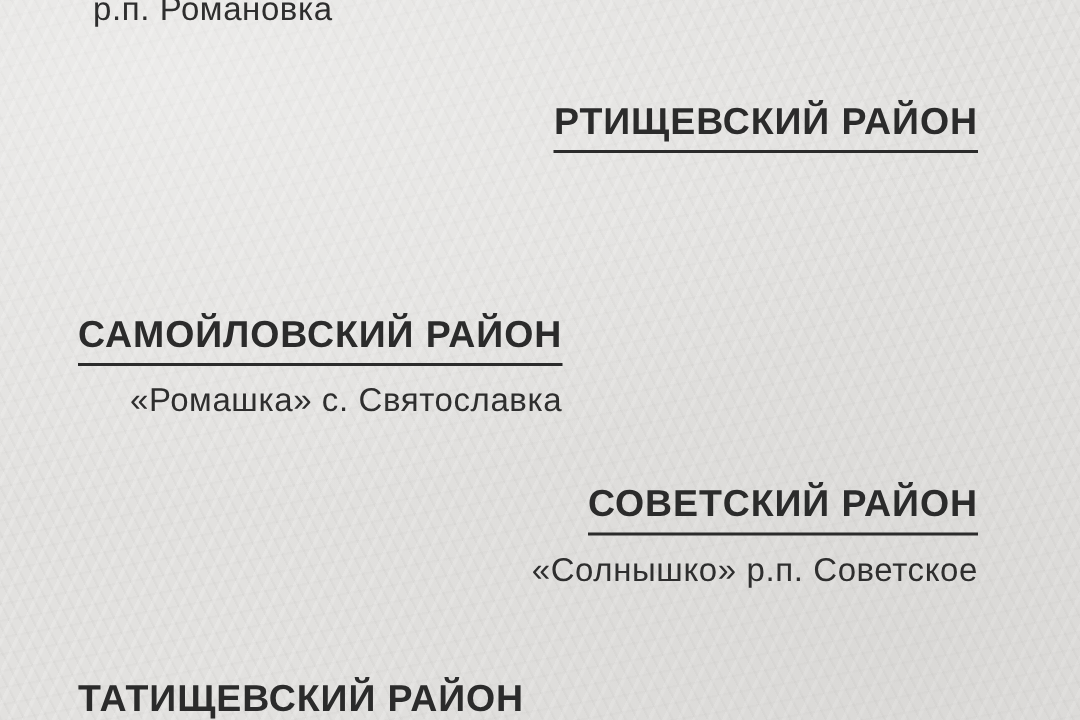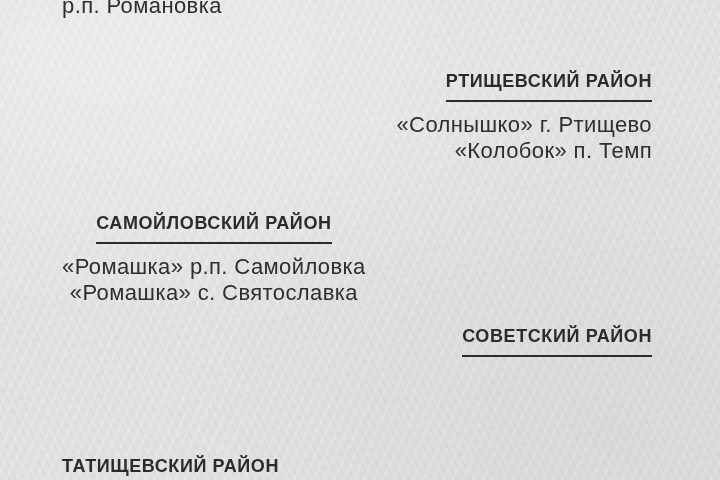--- a/index.html
+++ b/index.html
@@ -18,26 +18,26 @@
     overflow:hidden;
     background-color:var(--bg);
     background-image:
       radial-gradient(ellipse 900px 500px at 15% 10%, rgba(255,255,255,0.35), rgba(255,255,255,0) 60%),
       radial-gradient(ellipse 700px 500px at 85% 90%, rgba(180,178,175,0.18), rgba(180,178,175,0) 65%),
       repeating-linear-gradient(115deg, rgba(255,255,255,0.16) 0px, rgba(255,255,255,0.16) 2px, rgba(255,255,255,0) 3px, rgba(255,255,255,0) 9px),
       repeating-linear-gradient(63deg, rgba(120,118,115,0.05) 0px, rgba(120,118,115,0.05) 1px, rgba(120,118,115,0) 2px, rgba(120,118,115,0) 7px),
       repeating-linear-gradient(170deg, rgba(140,138,135,0.04) 0px, rgba(140,138,135,0.04) 1px, rgba(140,138,135,0) 2px, rgba(140,138,135,0) 11px);
   }
   .section{position:absolute;}
-  .section.align-left{left:62px;text-align:center;}
+  .section.align-left{left:52px;text-align:right;}
   .section.align-right{right:68px;text-align:right;}
   .section-title{
     display:inline-block;
     font-weight:bold;
-    font-size:18px;
+    font-size:25px;
     line-height:28px;
     letter-spacing:0.6px;
     color:var(--ink);
     padding-bottom:5px;
     border-bottom:2.5px solid var(--ink);
     white-space:nowrap;
   }
   .items{
     margin-top:10px;
     font-size:22px;
@@ -63,37 +63,33 @@
 </style>
 </head>
 <body>
 
 <div class="canvas">
 
   <div class="overflow-item">р.п. Романовка</div>
 
   <div id="s1" class="section align-right">
     <div class="section-title">РТИЩЕВСКИЙ РАЙОН</div>
-    <div class="items">
-      <div class="item">«Солнышко» г. Ртищево</div>
-      <div class="item">«Колобок» п. Темп</div>
-    </div>
   </div>
 
   <div id="s2" class="section align-left">
     <div class="section-title">САМОЙЛОВСКИЙ РАЙОН</div>
     <div class="items">
-      <div class="item">«Ромашка» р.п. Самойловка</div>
       <div class="item">«Ромашка» с. Святославка</div>
     </div>
   </div>
 
   <div id="s3" class="section align-right">
     <div class="section-title">СОВЕТСКИЙ РАЙОН</div>
     <div class="items">
+      <div class="item">«Солнышко» р.п. Советское</div>
     </div>
   </div>
 
   <div id="s4" class="section align-left">
     <div class="section-title">ТАТИЩЕВСКИЙ РАЙОН</div>
   </div>
 
 </div>
 
 </body></html>

